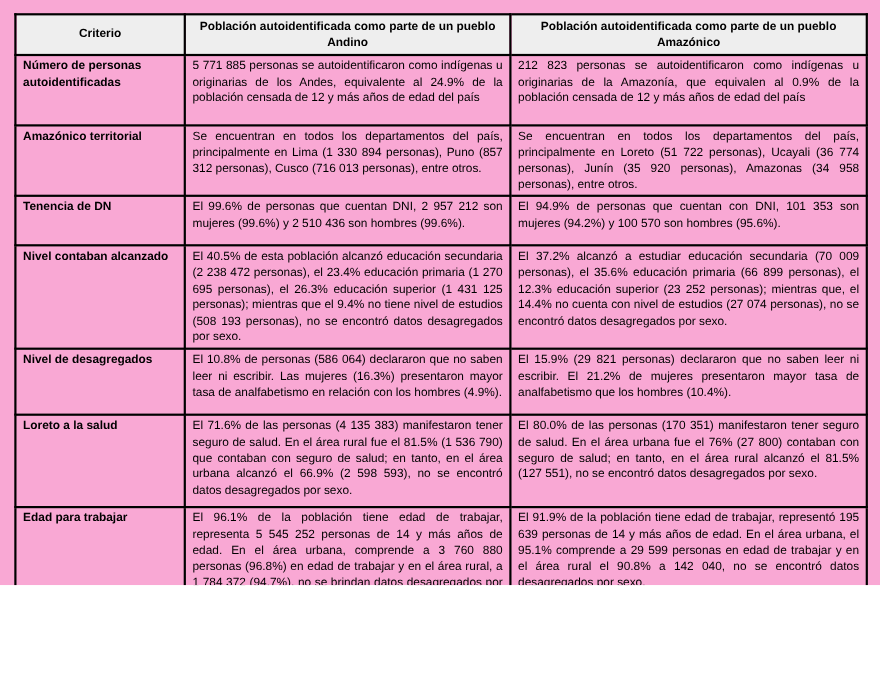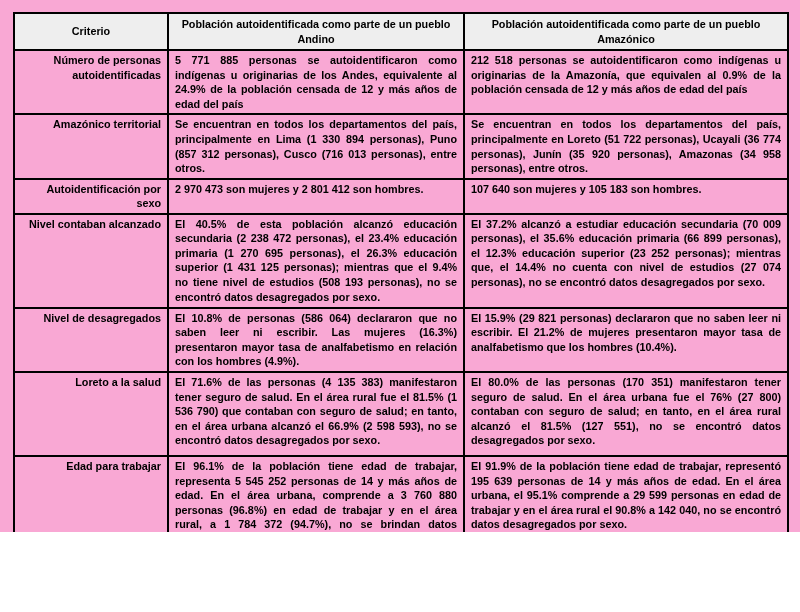--- a/index.html
+++ b/index.html
@@ -34,25 +34,24 @@
   }
   table.comparison th {
     background: var(--header-bg, #eeeeee);
     font-weight: bold;
     text-align: center;
     vertical-align: middle;
     padding: 3px 6px;
   }
   td.criterio {
     font-weight: bold;
-    text-align: right;
+    text-align: left;
   }
   td.content {
     text-align: justify;
-    font-weight: bold;
   }
   .source-note {
     font-size: 11px;
     margin: 5px 0 0 45px;
     color: var(--source-text, #333);
   }
 </style>
 </head>
 <body>
 
@@ -68,31 +67,31 @@
       <tr style="height:33px">
         <th>Criterio</th>
         <th>Población autoidentificada como parte de un pueblo Andino</th>
         <th>Población autoidentificada como parte de un pueblo Amazónico</th>
       </tr>
     </thead>
     <tbody>
       <tr style="height:64px">
         <td class="criterio">Número de personas autoidentificadas</td>
         <td class="content">5 771 885 personas se autoidentificaron como indígenas u originarias de los Andes, equivalente al 24.9% de la población censada de 12 y más años de edad del país</td>
-        <td class="content">212 518 personas se autoidentificaron como indígenas u originarias de la Amazonía, que equivalen al 0.9% de la población censada de 12 y más años de edad del país</td>
+        <td class="content">212 823 personas se autoidentificaron como indígenas u originarias de la Amazonía, que equivalen al 0.9% de la población censada de 12 y más años de edad del país</td>
       </tr>
       <tr style="height:64px">
         <td class="criterio">Amazónico territorial</td>
         <td class="content">Se encuentran en todos los departamentos del país, principalmente en Lima (1 330 894 personas), Puno (857 312 personas), Cusco (716 013 personas), entre otros.</td>
         <td class="content">Se encuentran en todos los departamentos del país, principalmente en Loreto (51 722 personas), Ucayali (36 774 personas), Junín (35 920 personas), Amazonas (34 958 personas), entre otros.</td>
       </tr>
-      <tr style="height:31px">
-        <td class="criterio">Autoidentificación por sexo</td>
-        <td class="content">2 970 473 son mujeres y 2 801 412 son hombres.</td>
-        <td class="content">107 640 son mujeres y 105 183 son hombres.</td>
+      <tr style="height:45px">
+        <td class="criterio">Tenencia de DN</td>
+        <td class="content">El 99.6% de personas que cuentan DNI, 2 957 212 son mujeres (99.6%) y 2 510 436 son hombres (99.6%).</td>
+        <td class="content">El 94.9% de personas que cuentan con DNI, 101 353 son mujeres (94.2%) y 100 570 son hombres (95.6%).</td>
       </tr>
       <tr style="height:94px">
         <td class="criterio">Nivel contaban alcanzado</td>
         <td class="content">El 40.5% de esta población alcanzó educación secundaria (2 238 472 personas), el 23.4% educación primaria (1 270 695 personas), el 26.3% educación superior (1 431 125 personas); mientras que el 9.4% no tiene nivel de estudios (508 193 personas), no se encontró datos desagregados por sexo.</td>
         <td class="content">El 37.2% alcanzó a estudiar educación secundaria (70 009 personas), el 35.6% educación primaria (66 899 personas), el 12.3% educación superior (23 252 personas); mientras que, el 14.4% no cuenta con nivel de estudios (27 074 personas), no se encontró datos desagregados por sexo.</td>
       </tr>
       <tr style="height:60px">
         <td class="criterio">Nivel de desagregados</td>
         <td class="content">El 10.8% de personas (586 064) declararon que no saben leer ni escribir. Las mujeres (16.3%) presentaron mayor tasa de analfabetismo en relación con los hombres (4.9%).</td>
         <td class="content">El 15.9% (29 821 personas) declararon que no saben leer ni escribir. El 21.2% de mujeres presentaron mayor tasa de analfabetismo que los hombres (10.4%).</td>

